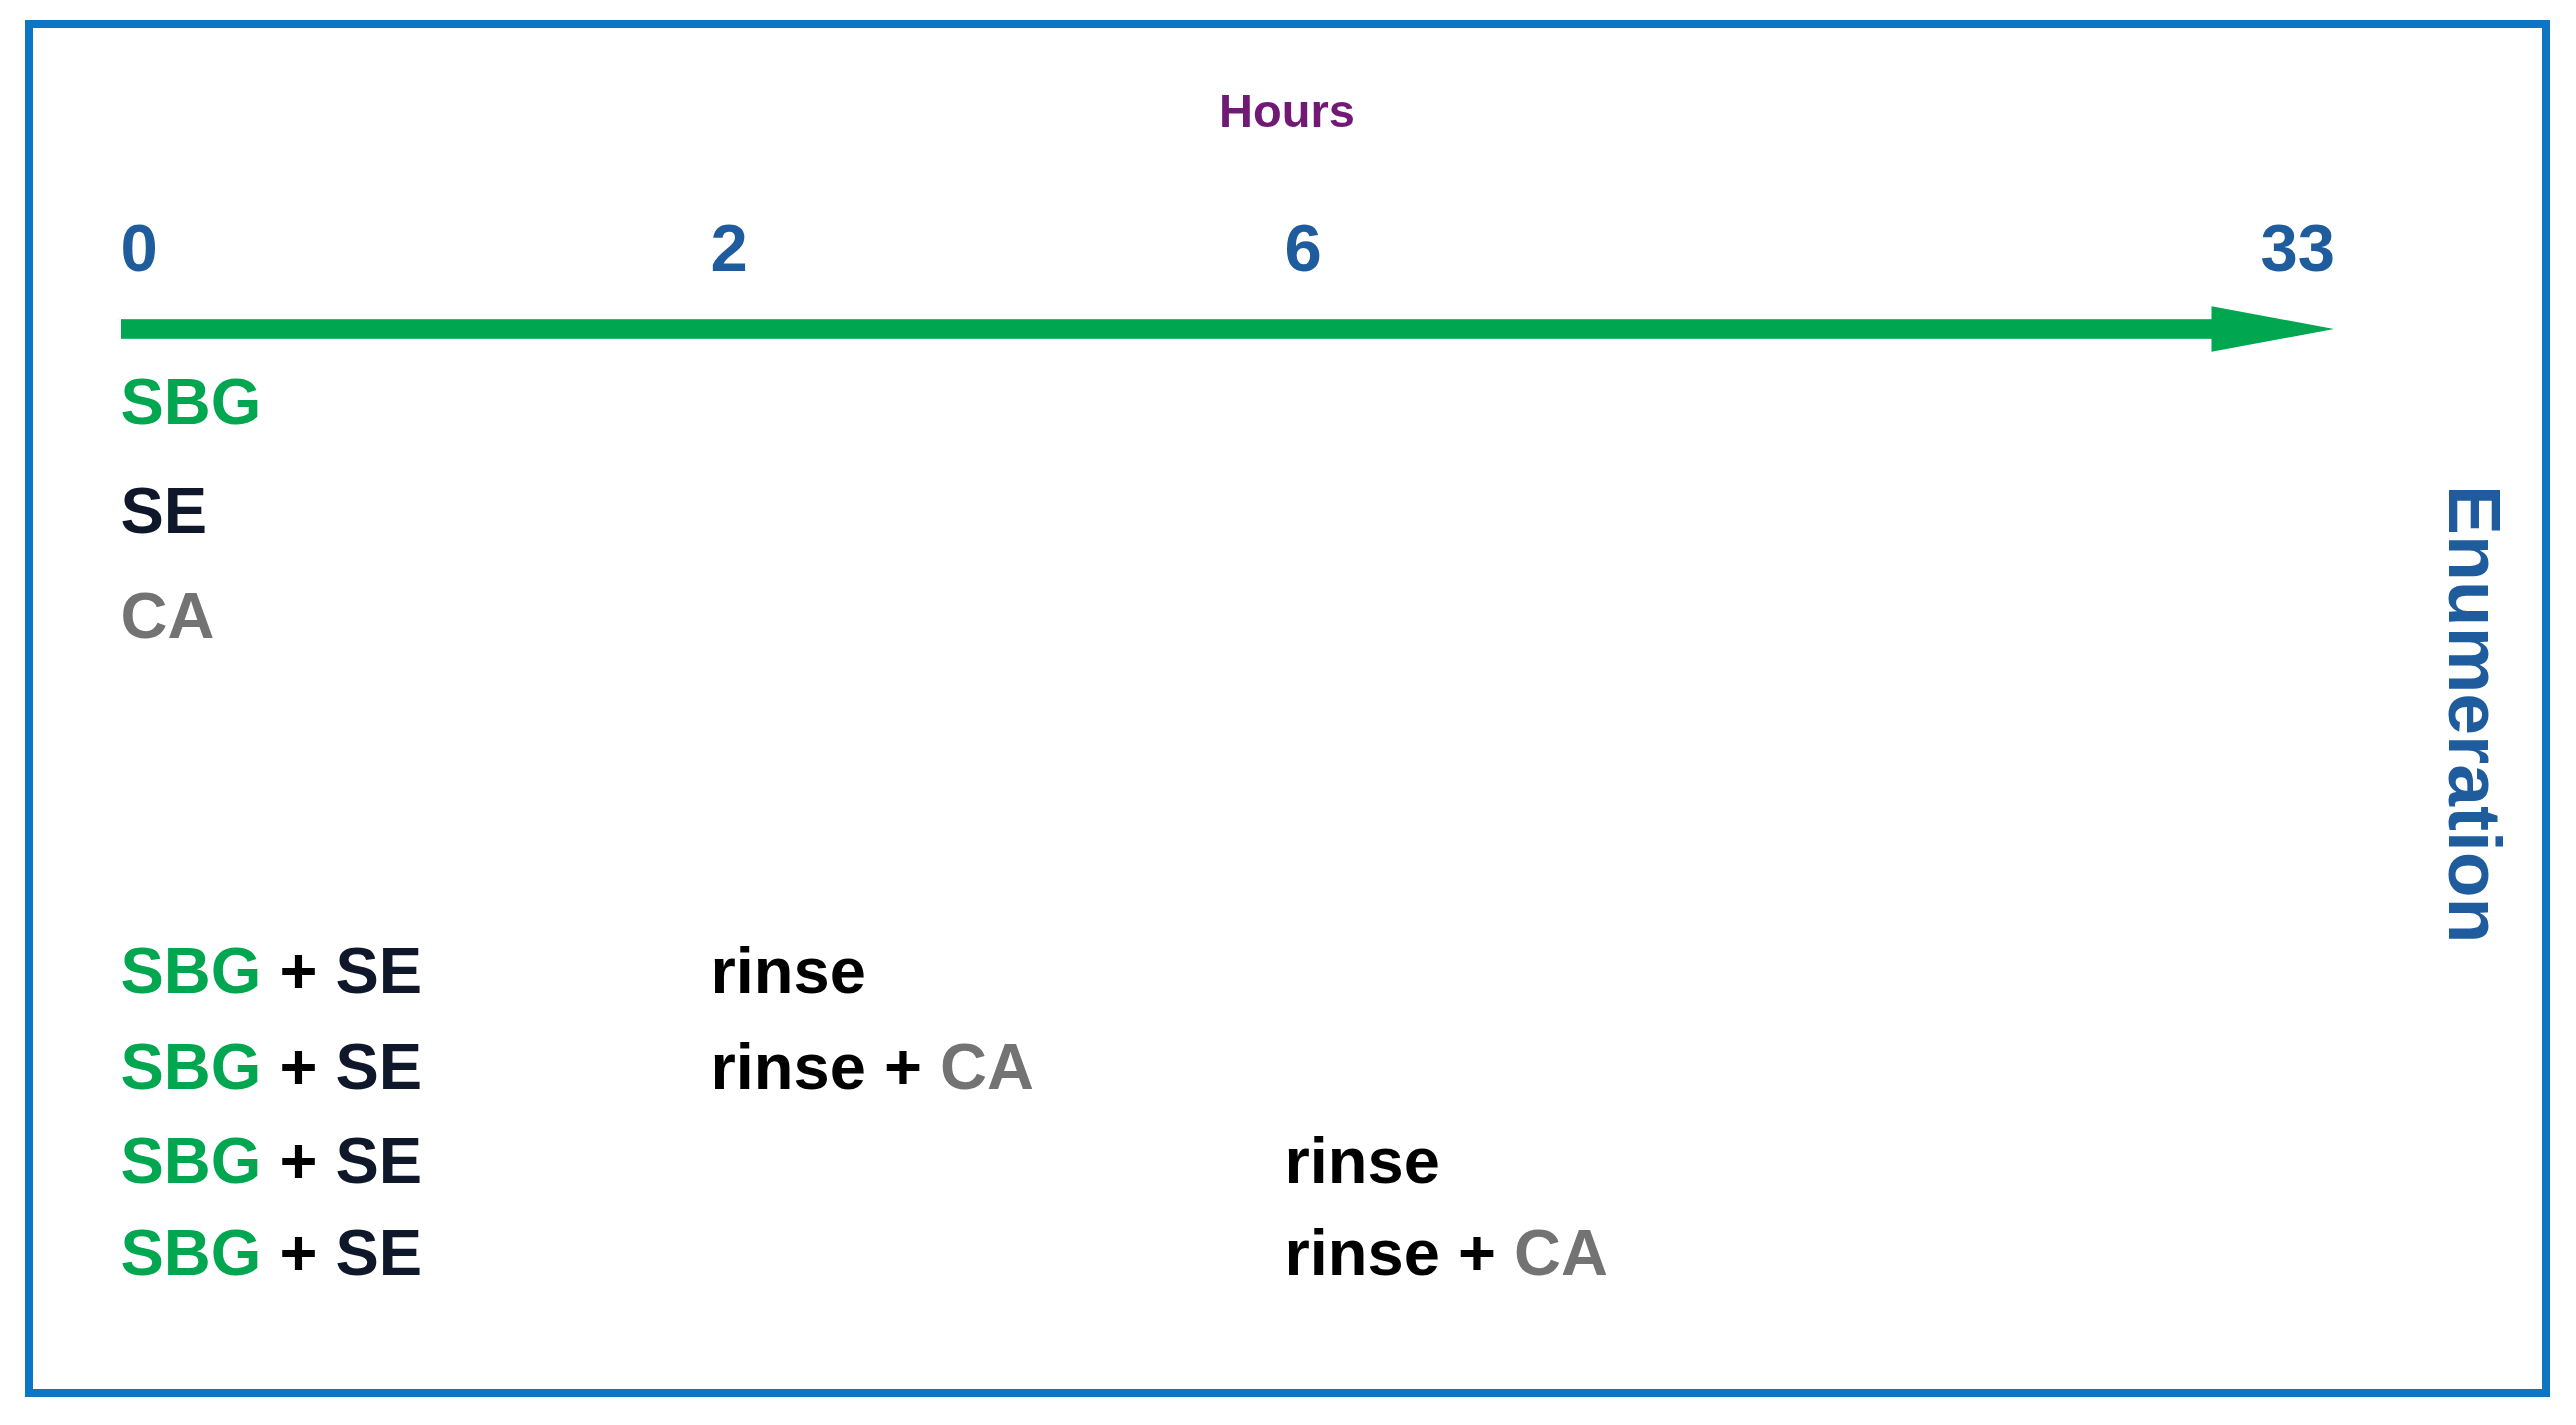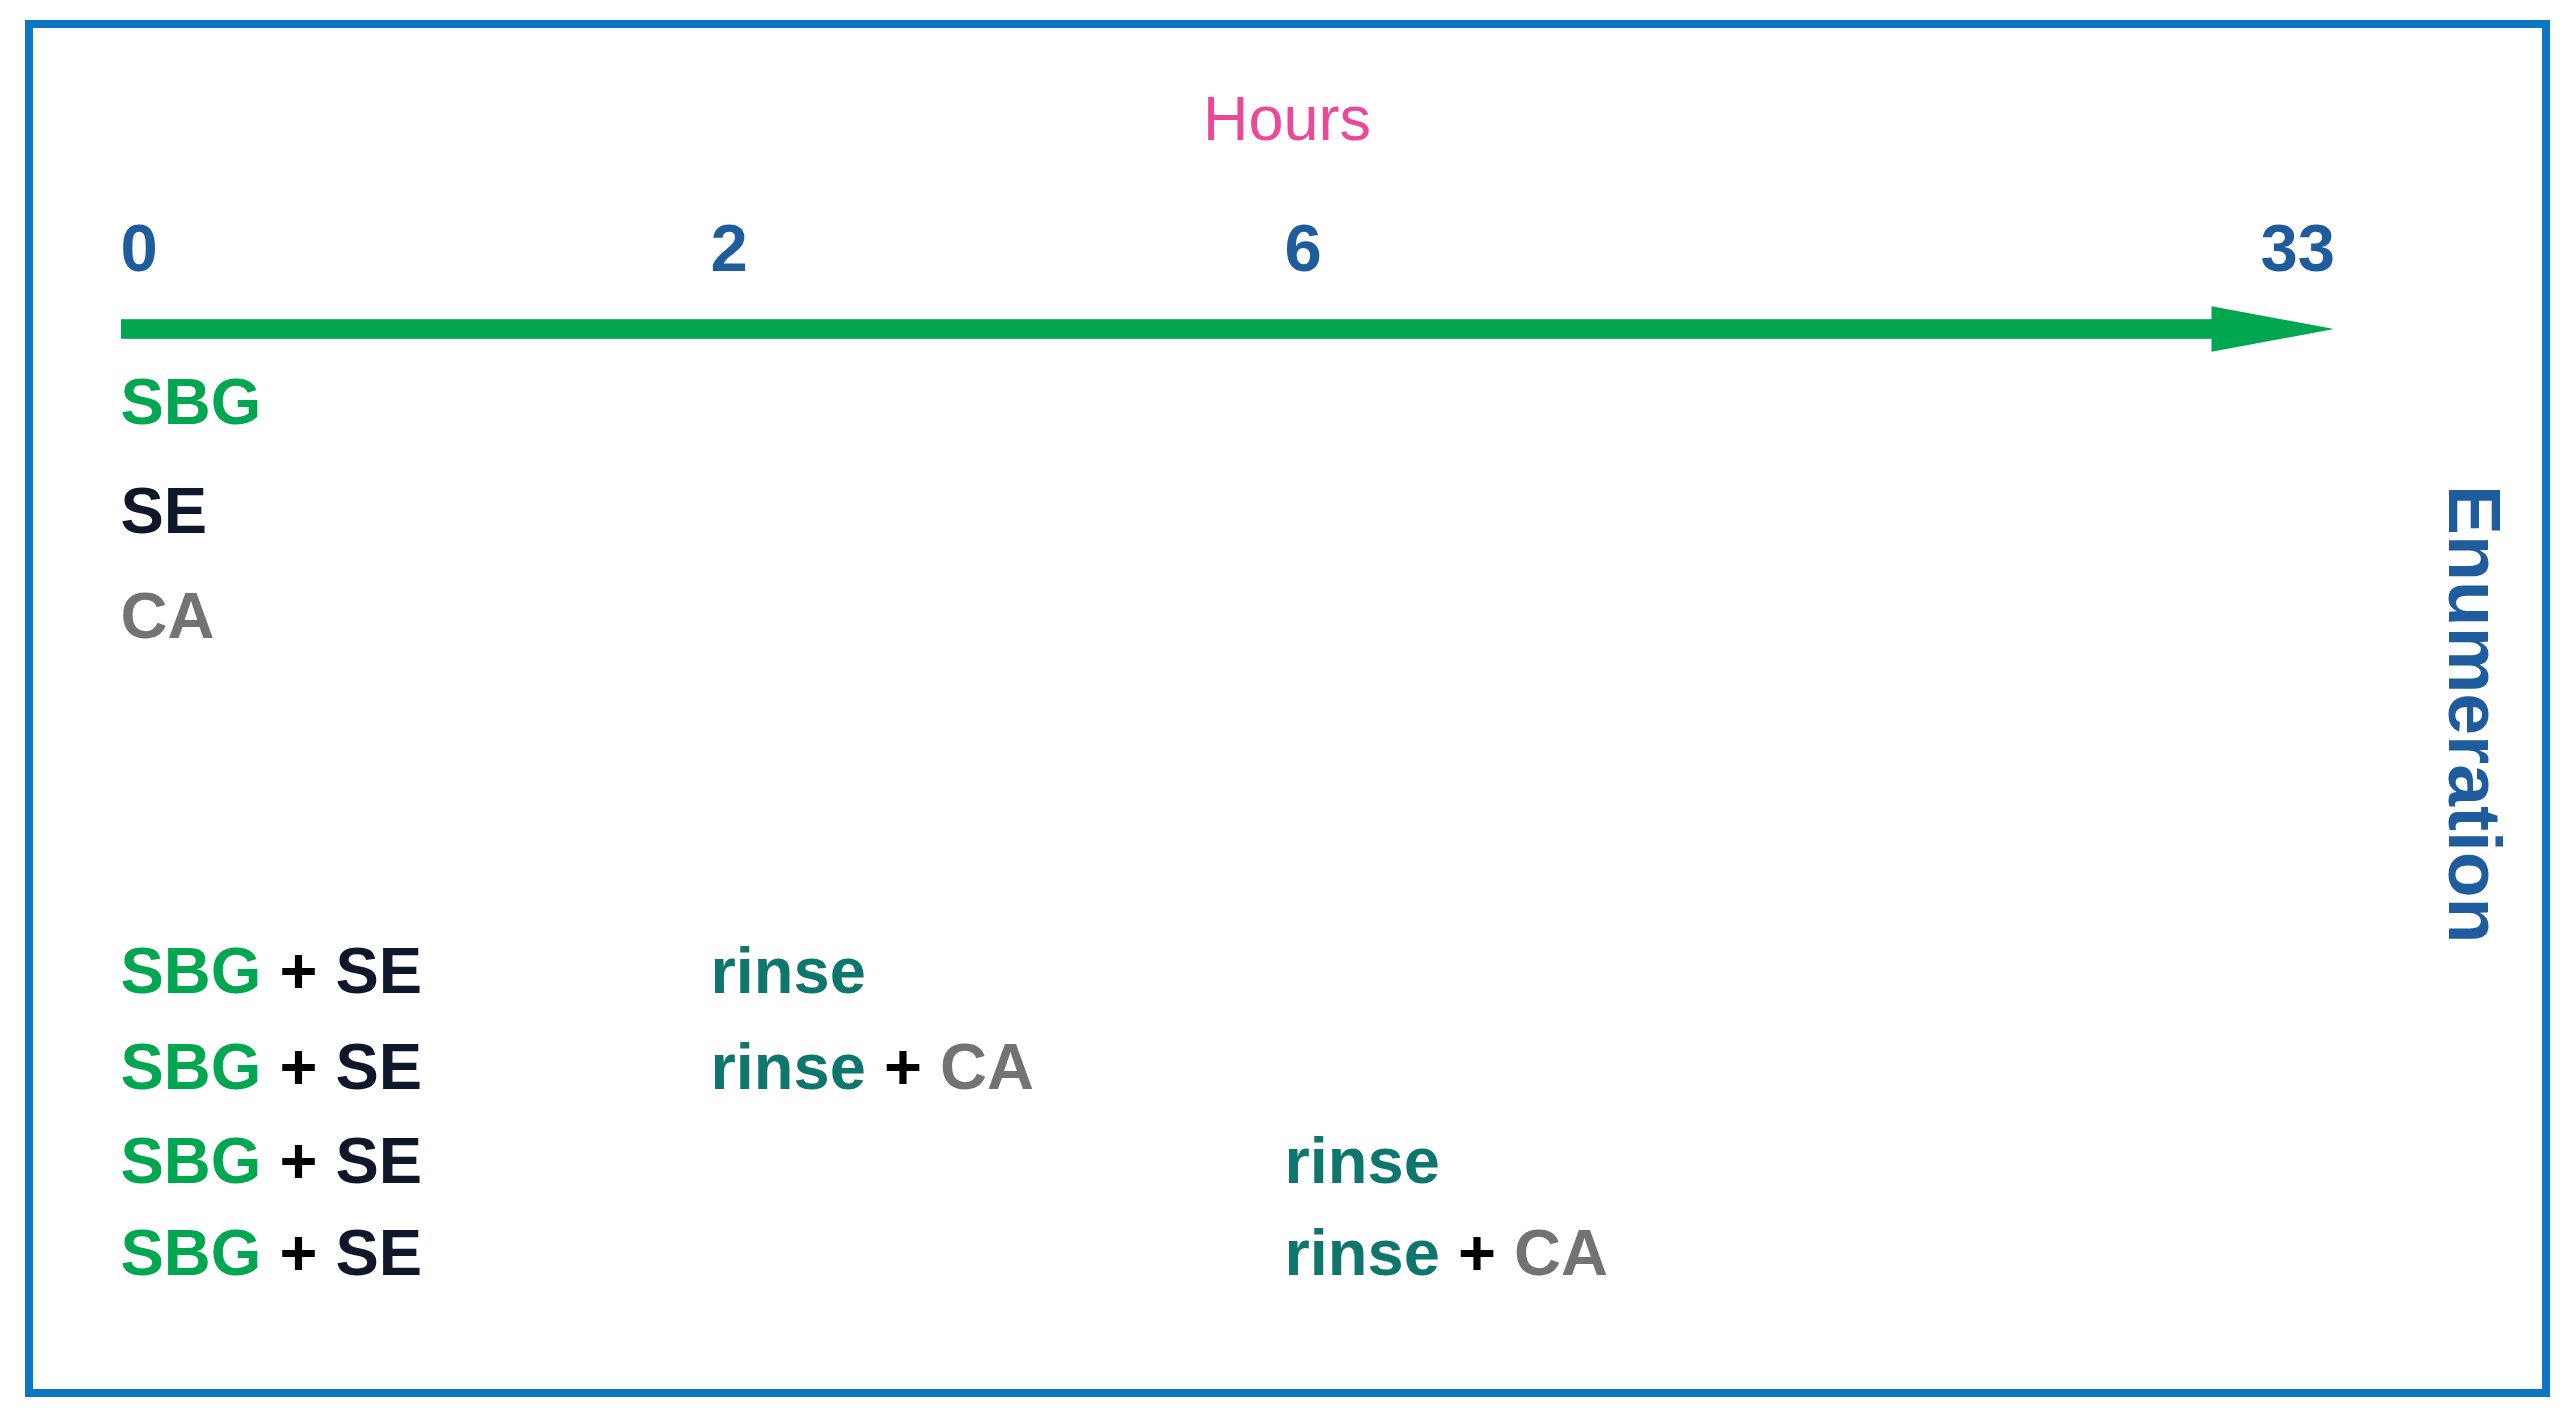--- a/index.html
+++ b/index.html
@@ -25,23 +25,23 @@
     width: 2525px;
     height: 1377px;
     border: 8.2px solid #0C76C4;
     box-sizing: border-box;
     background: #ffffff;
   }
 
   
   .axis-title {
     position: absolute;
-    font-weight: normal;
-    color: #ec4899;
-    font-size: 63px;
+    font-weight: bold;
+    color: #701a75;
+    font-size: 47px;
     line-height: 1;
     white-space: nowrap;
   }
   #hours-title {
     left: 0;
     right: 0;
     top: 59px;
     text-align: center;
   }
   .tick-label {
@@ -101,21 +101,21 @@
     text-align: right;
   }
   .col-0 { left: 88px; }
   .col-2 { left: 678px; }
   .col-6 { left: 1252px; }
 
   
   .c-sbg   { color: #00A650; }
   .c-se    { color: #0f172a; }
   .c-ca    { color: #737373; }
-  .c-rinse { color: #0f766e; }
+  .c-rinse { color: #000000; }
   .plus-black { color: #000000; }
   .plus-green { color: #00A650; }
 </style>
 </head>
 <body>
 
 <div id="page">
   <div id="frame">
 
     <div class="axis-title" id="hours-title">Hours</div>

